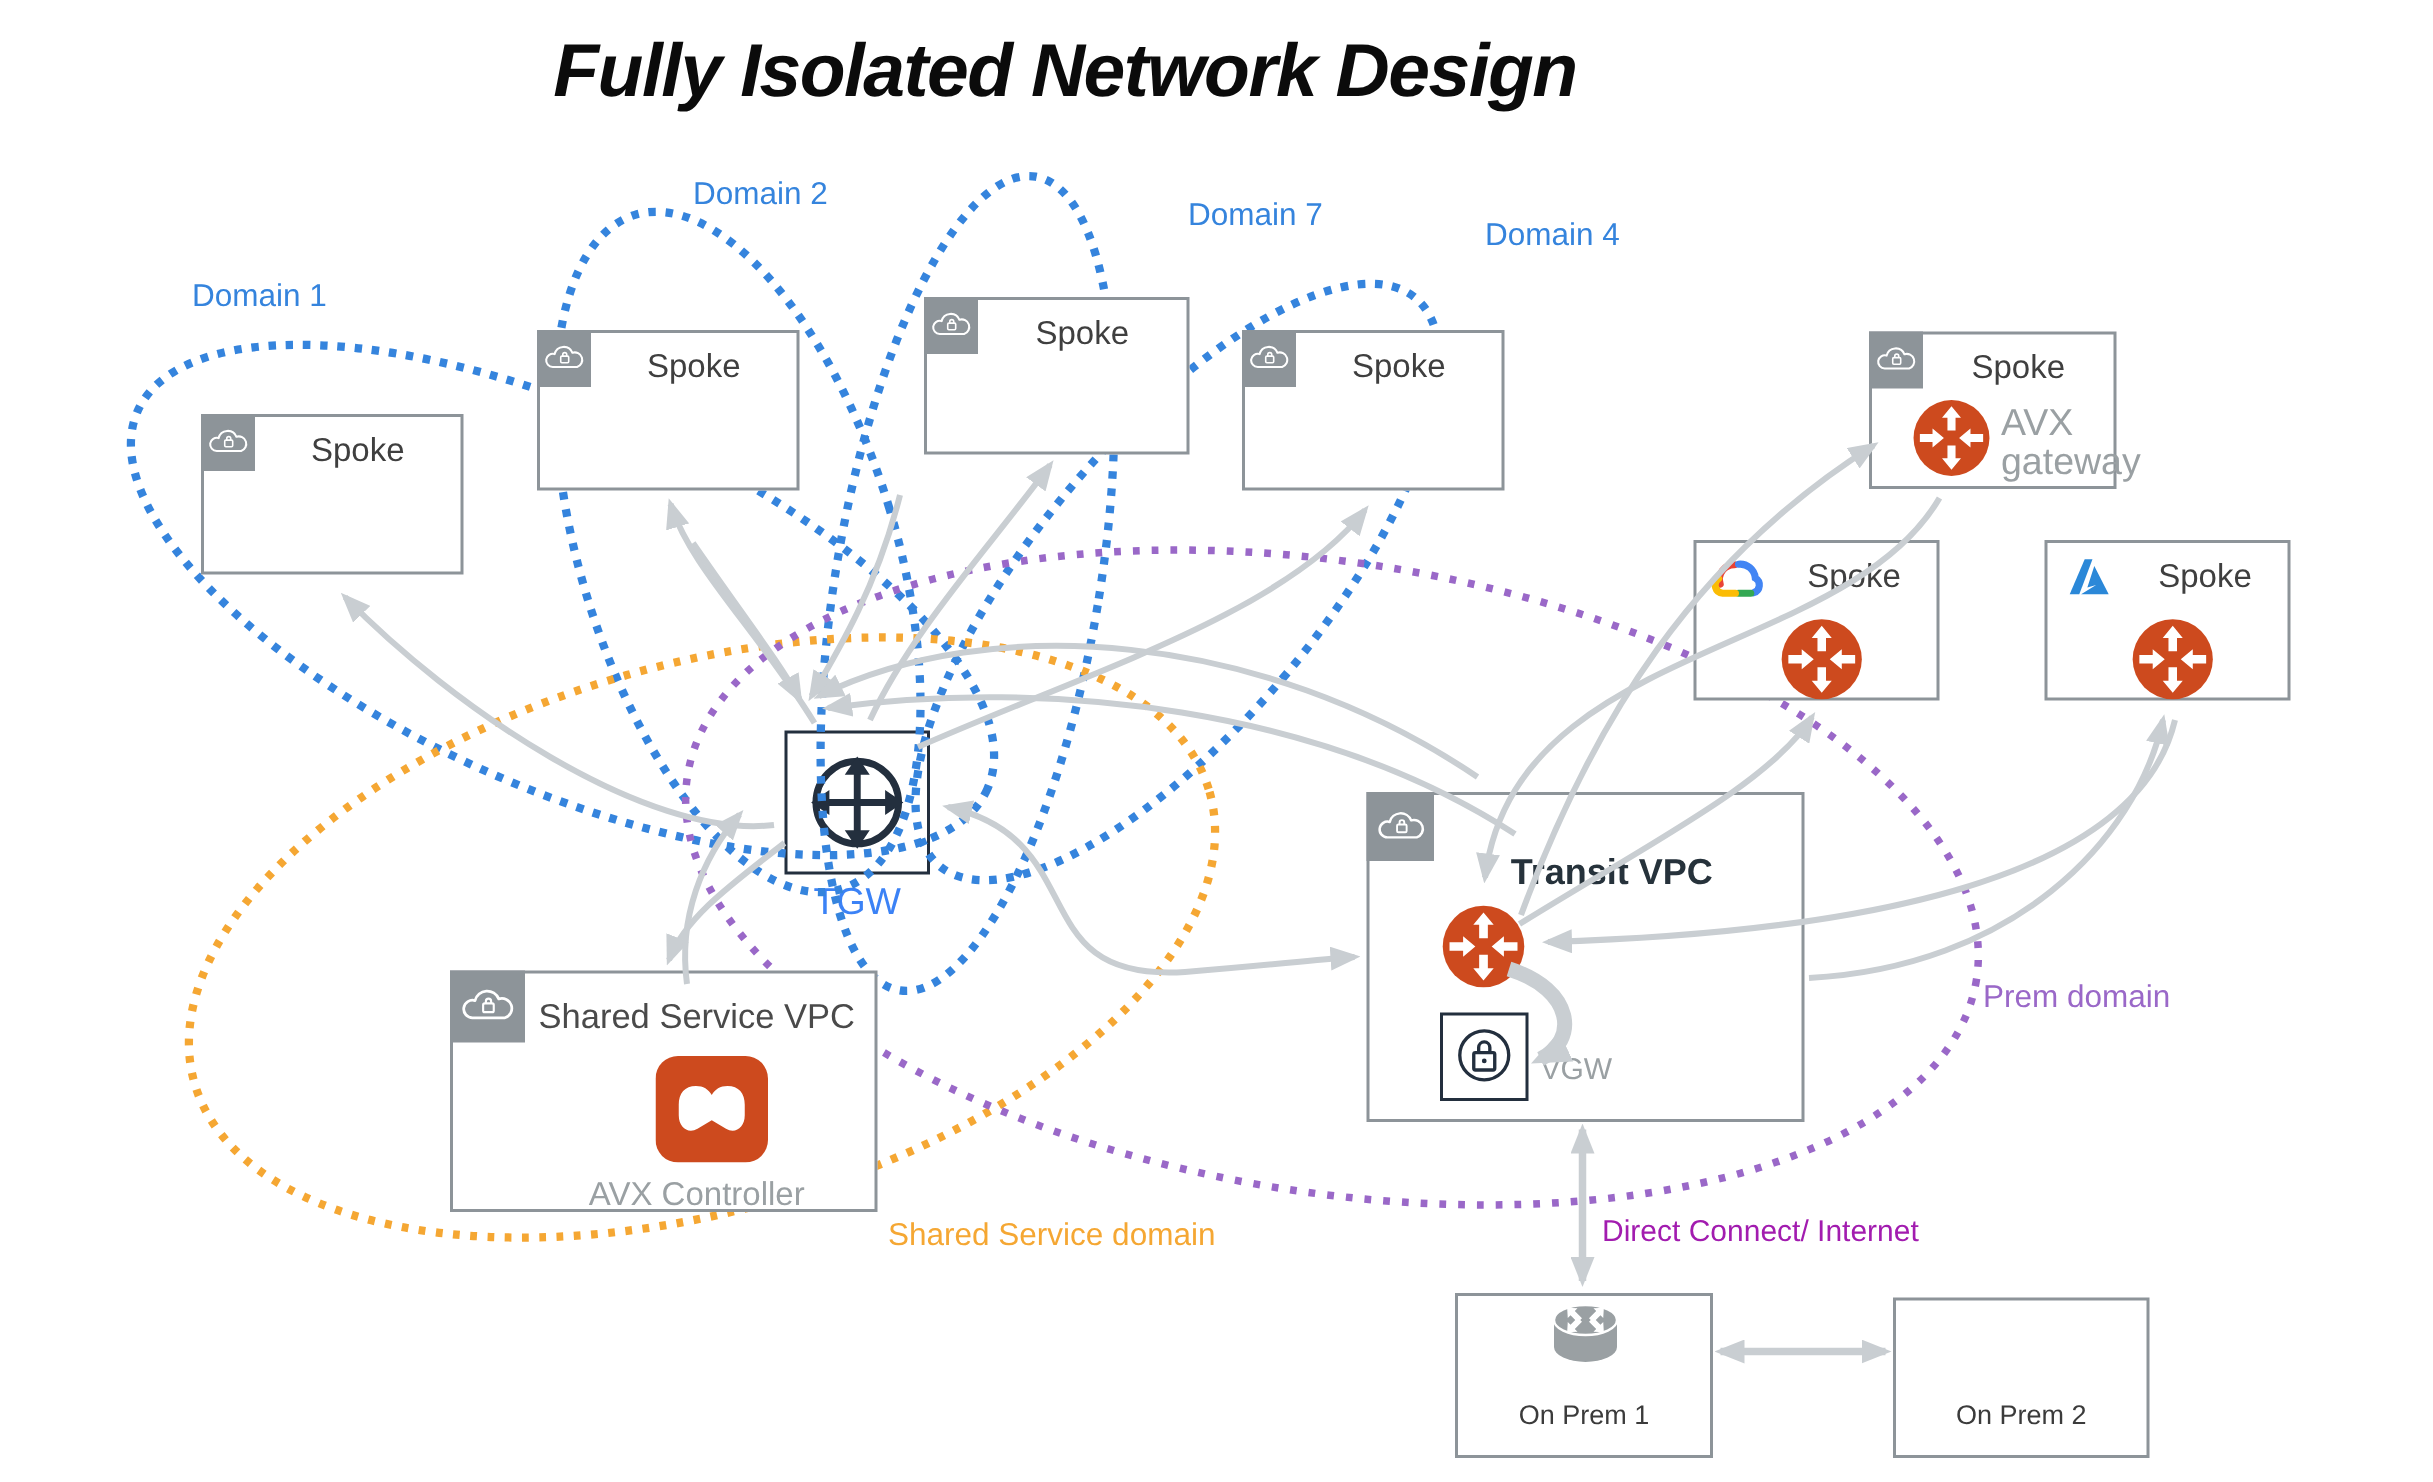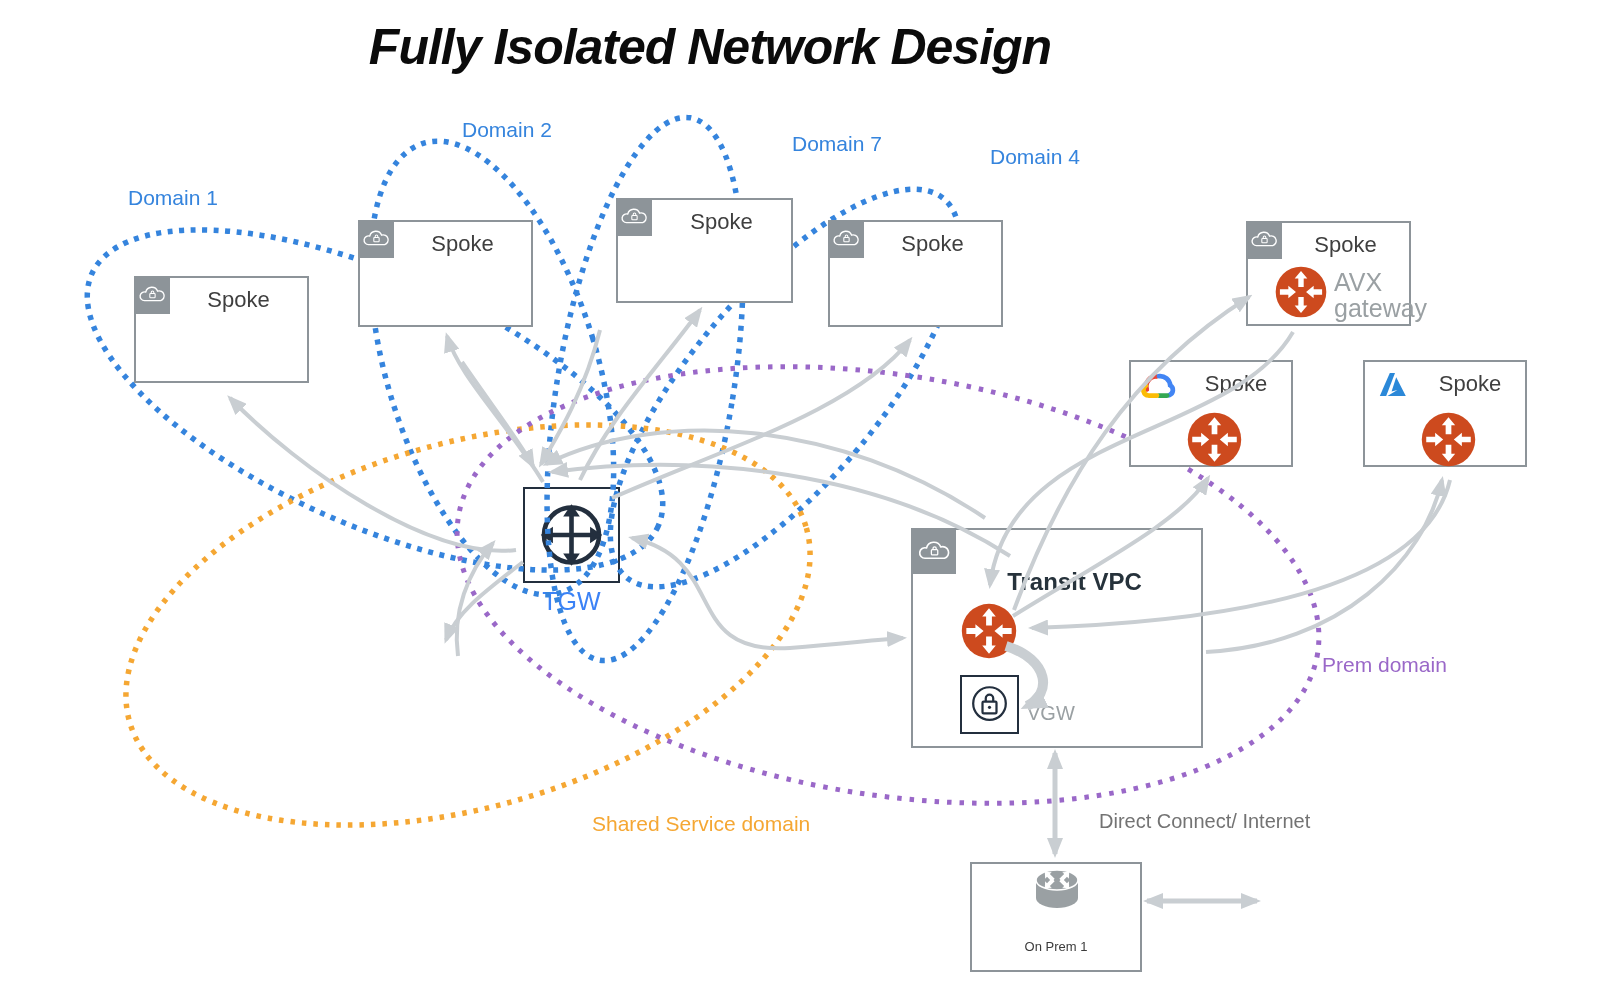--- a/index.html
+++ b/index.html
@@ -37,22 +37,22 @@
   .tv-title{position:absolute;top:38px;left:43px;right:8px;text-align:center;
             font-size:24px;font-weight:700;color:#26323b;}
   .gw-circle{position:absolute;}
   .vgw-box{position:absolute;left:47px;top:145px;width:59px;height:59px;
            border:2px solid var(--navy);background:#fff;}
   .vgw-label{position:absolute;left:114px;top:172px;font-size:20px;color:var(--text-gray);}
   .gwtext{position:absolute;left:86px;top:46px;width:74px;font-size:25px;line-height:26px;
           color:var(--text-gray);}
   .logo{position:absolute;}
   .op-label{position:absolute;bottom:16px;left:0;right:0;text-align:center;
-            font-size:13px;color:#3b3b3b;}
-  .dc-label{position:absolute;left:1068px;top:810px;font-size:20px;color:#737373;z-index:4;margin-left:31px;}
+            font-size:18px;color:#3b3b3b;}
+  .dc-label{position:absolute;left:1068px;top:810px;font-size:20px;color:#a21caf;z-index:4;}
 </style>
 </head>
 <body>
 
 <div class="canvas">
 
   <svg id="bg" class="layer" viewBox="0 0 1622 988">
     <defs>
       <marker id="ah" markerUnits="userSpaceOnUse" markerWidth="20" markerHeight="16" refX="16" refY="8" orient="auto-start-reverse">
         <path d="M0 0 L20 8 L0 16 Z" fill="var(--arrow)"></path>
@@ -209,20 +209,33 @@
       <svg width="32" height="29" viewBox="0 0 40 36">
           <use href="#icon-azure"></use>
         </svg></div>
     <div class="spoke-label" style="left:50px">Spoke</div>
     <div class="gw-circle" style="left:55px;top:49px">
       <svg width="57" height="57">
           <use href="#icon-gateway"></use>
         </svg></div>
   </div>
 
+  <div class="box" style="left:300px;top:647px;width:285px;height:161px">
+    <div class="corner corner-lg">
+        <svg width="40" height="32">
+          <use href="#icon-cloudlock"></use>
+        </svg>
+      </div>
+    <div class="ss-title">Shared Service VPC</div>
+    <div class="ss-icon">
+      <svg width="75" height="71" viewBox="0 0 75 71">
+          <use href="#icon-controller"></use>
+        </svg></div>
+    <div class="ss-ctrl">AVX Controller</div>
+  </div>
 
   <div class="box" style="left:911px;top:528px;width:292px;height:220px">
     <div class="corner corner-md">
         <svg width="36" height="29">
           <use href="#icon-cloudlock"></use>
         </svg>
       </div>
     <div class="tv-title">Transit VPC</div>
     <div class="gw-circle" style="left:47px;top:72px">
       <svg width="58" height="58">
@@ -234,20 +247,23 @@
         </svg></div>
     <div class="vgw-label">VGW</div>
   </div>
 
   <div class="box" style="left:970px;top:862px;width:172px;height:110px">
     <div class="logo" style="left:55px;top:2px">
       <svg width="60" height="48" viewBox="0 0 60 48">
           <use href="#icon-router"></use>
         </svg></div>
     <div class="op-label">On Prem 1</div>
+  </div>
+  <div class="box" style="left:1262px;top:865px;width:171px;height:107px">
+    <div class="op-label">On Prem 2</div>
   </div>
 
   <div class="dc-label">Direct Connect/ Internet</div>
 
   <svg id="fg" class="layer" viewBox="0 0 1622 988">
     <g fill="none" stroke="var(--arrow)" stroke-width="4">
       <path d="M516 550 C430 560 300 470 230 398" marker-end="url(#ah)"></path>
       <path d="M543 482 C505 420 460 378 447 336" marker-end="url(#ah)"></path>
       <path d="M580 480 C608 420 662 362 700 310" marker-end="url(#ah)"></path>
       <path d="M612 498 C720 450 855 410 910 340" marker-end="url(#ah)"></path>

